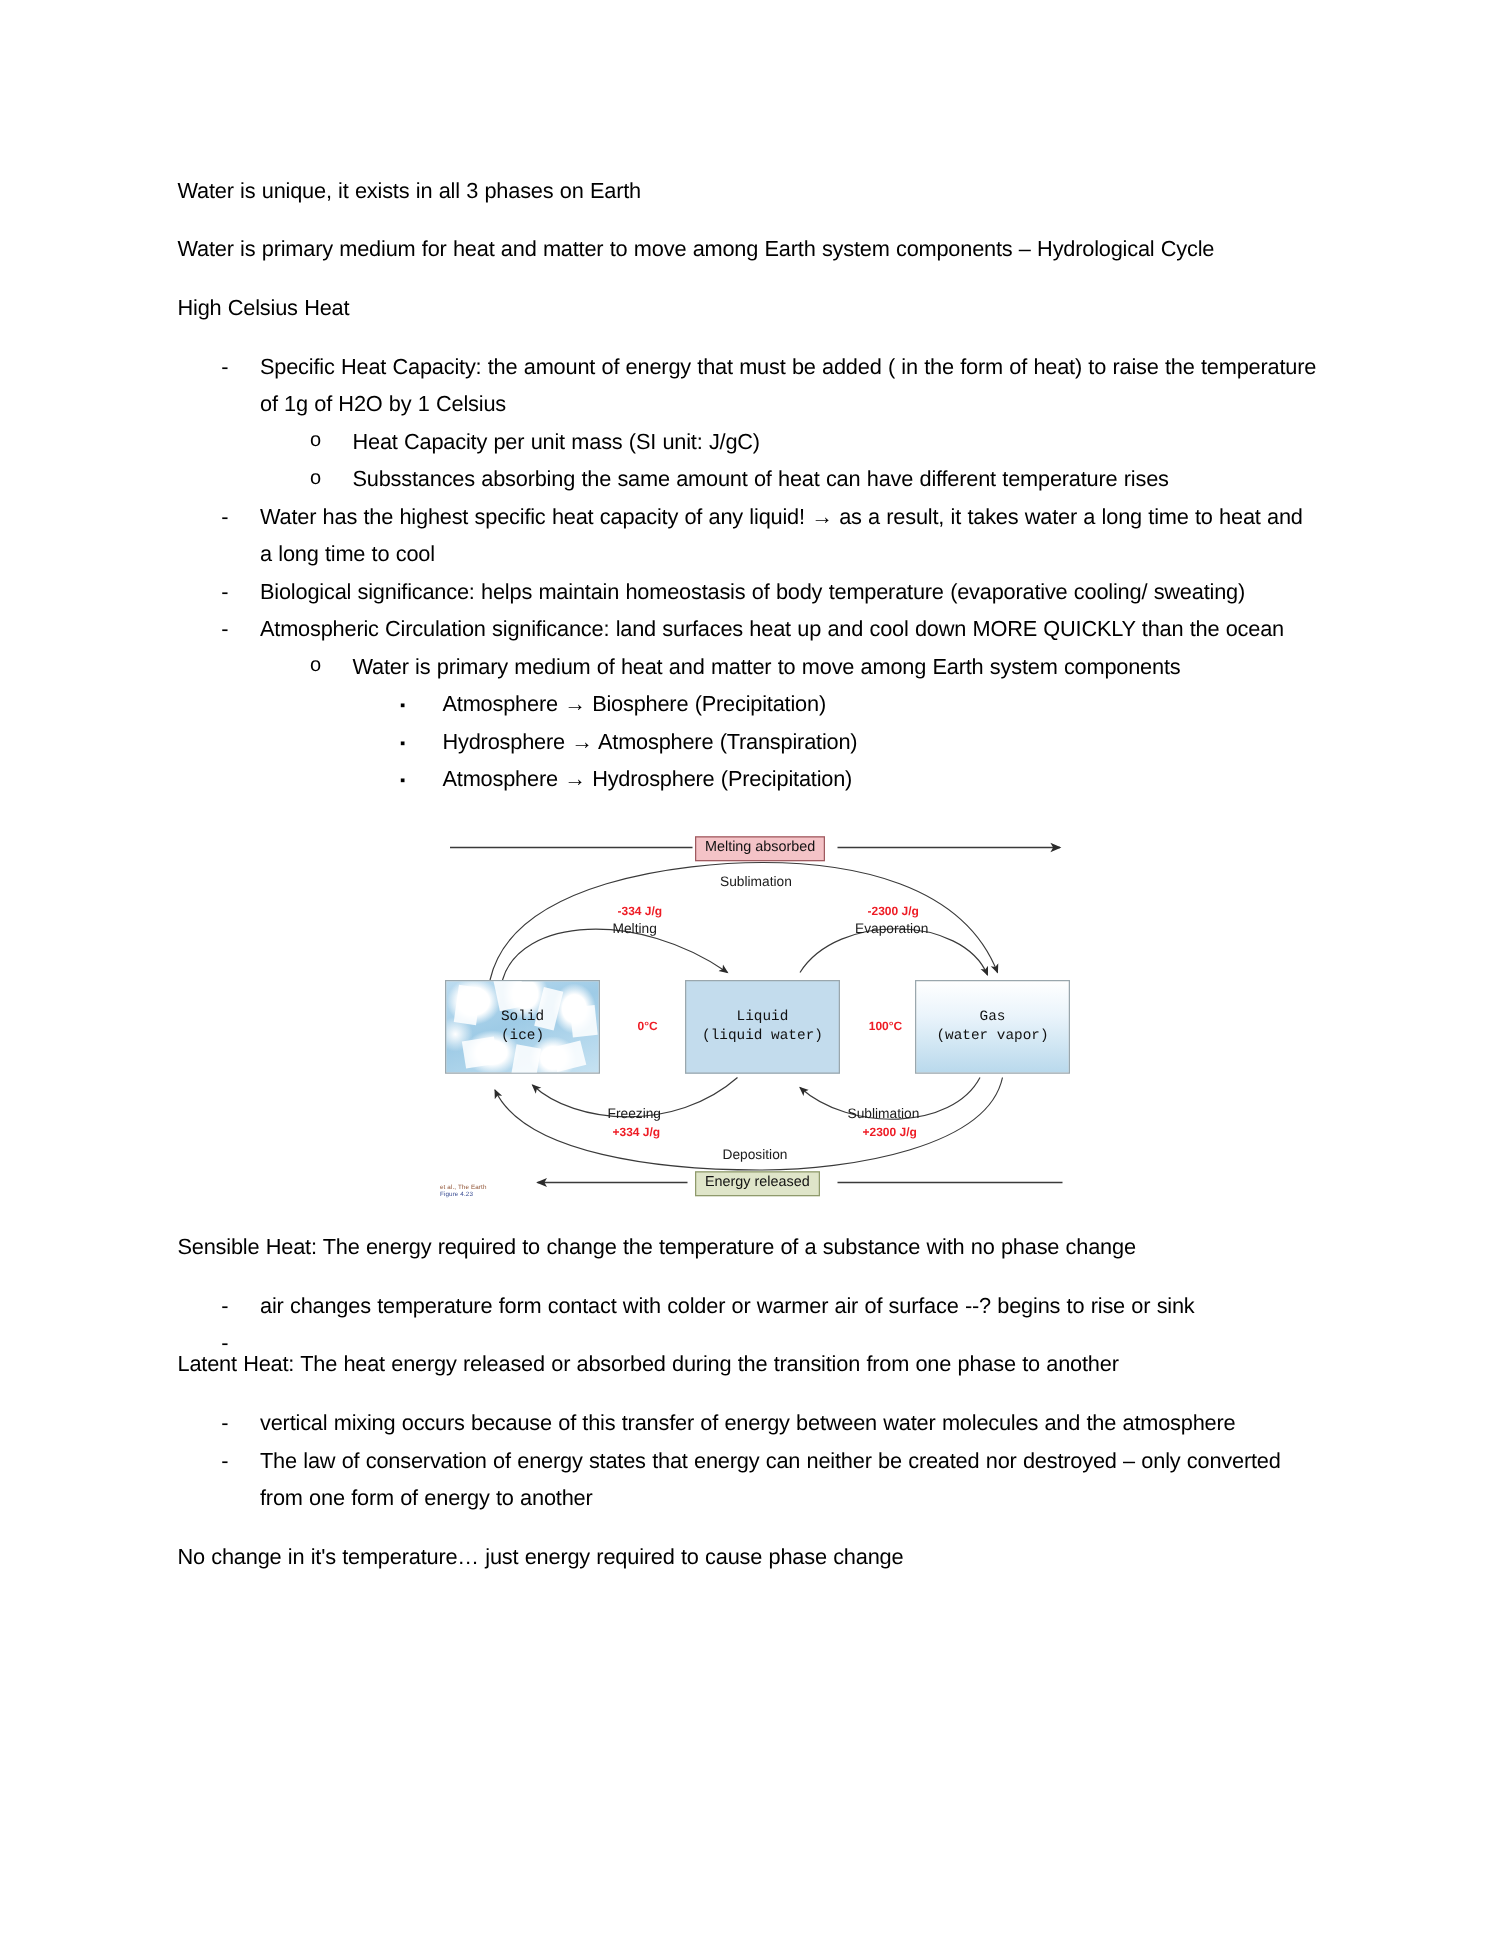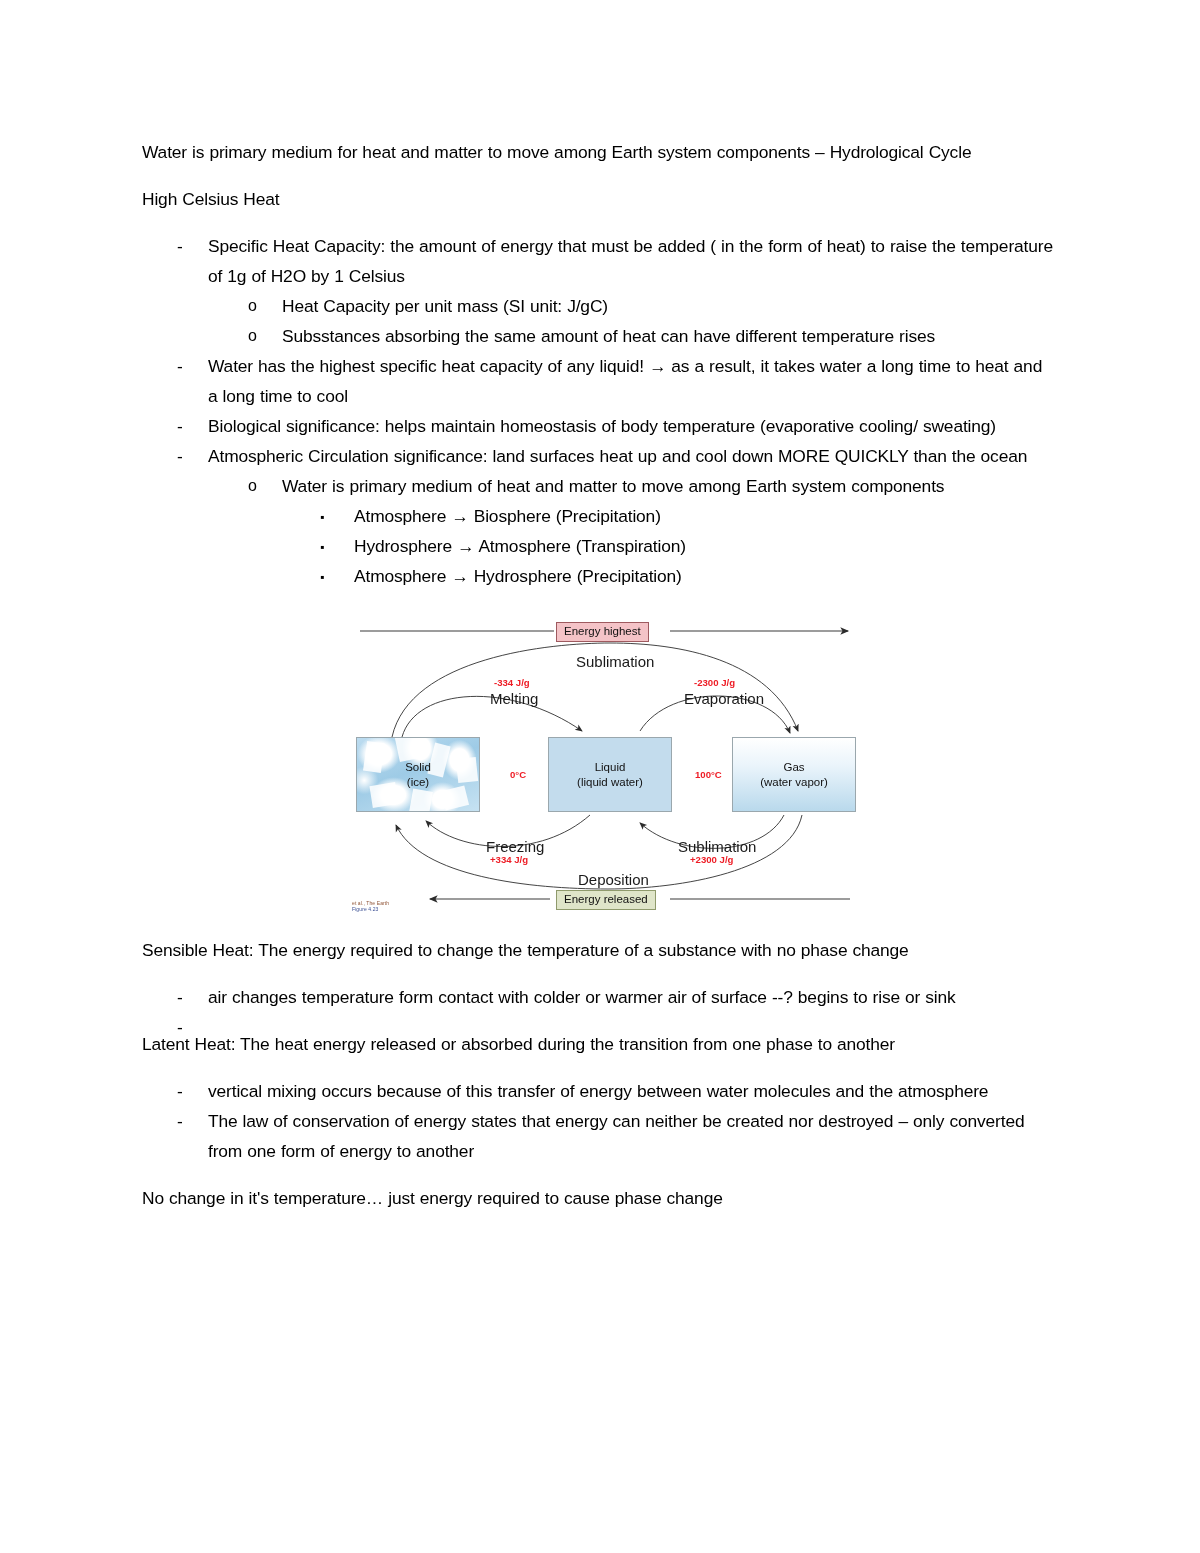--- a/index.html
+++ b/index.html
@@ -94,21 +94,21 @@
     position: relative;
     width: 520px;
     height: 312px;
     margin: 18px 0 14px 208px;
   }
   .figure svg { display: block; }
 
   .fig-label {
     position: absolute;
     font-family: "Liberation Sans", sans-serif;
-    font-size: 15px;
+    font-size: 11px;
     color: #1a1a1a;
     white-space: nowrap;
     letter-spacing: 0px;
   }
   .fig-red {
     position: absolute;
     font-family: "Liberation Sans", sans-serif;
     font-size: 9.6px;
     color: #ee1c25;
     white-space: nowrap;
@@ -140,21 +140,21 @@
     display: flex;
     flex-direction: column;
     align-items: center;
     justify-content: center;
     font-size: 11.5px;
     line-height: 14.5px;
     color: #111;
     text-align: center;
     overflow: hidden;
   }
-  .state-box .sb-inner { position: relative; z-index: 3; }
+  .state-box .sb-inner { position: relative; z-index: 3; font-family: Liberation Mono, monospace; }
 
   .box-solid {
     left: 6px; top: 128px;
     width: 124px; height: 75px;
     background:
       radial-gradient(ellipse 30px 26px at 18% 22%, #ffffff 0%, #ffffff 42%, rgba(255,255,255,0) 72%),
       radial-gradient(ellipse 26px 30px at 52% 14%, #ffffff 0%, #ffffff 38%, rgba(255,255,255,0) 70%),
       radial-gradient(ellipse 24px 28px at 84% 30%, #ffffff 0%, #ffffff 40%, rgba(255,255,255,0) 72%),
       radial-gradient(ellipse 30px 24px at 30% 78%, #ffffff 0%, #ffffff 40%, rgba(255,255,255,0) 74%),
       radial-gradient(ellipse 26px 24px at 70% 84%, #ffffff 0%, #ffffff 38%, rgba(255,255,255,0) 72%),
@@ -193,20 +193,21 @@
   }
   .credit .c1 { color: #8a4a2a; }
   .credit .c2 { color: #2a3f8a; }
 </style>
 </head>
 <body>
 
 <div class="page">
   <div class="content">
 
+    <p class="para">Water is unique, it exists in all 3 phases on Earth</p>
 
     <p class="para">Water is primary medium for heat and matter to move among Earth system components – Hydrological Cycle</p>
 
     <p class="para">High Celsius Heat</p>
 
     <div class="lvl1-list">
 
       <div class="lvl1">
         <span class="mk">-</span>
         <span>Specific Heat Capacity: the amount of energy that must be added ( in the form of heat) to raise the temperature of 1g of H2O by 1 Celsius</span>
@@ -286,21 +287,21 @@
 
         <path d="M 290,122 C 320,74 420,76 440,124" fill="none" stroke="#3a3a3a" stroke-width="0.95" marker-end="url(#ah)"></path>
 
         <path d="M 240,206 C 190,250 110,244 76,212" fill="none" stroke="#3a3a3a" stroke-width="0.95" marker-end="url(#ah)"></path>
 
         <path d="M 434,206 C 412,248 330,250 290,214" fill="none" stroke="#3a3a3a" stroke-width="0.95" marker-end="url(#ah)"></path>
 
         <path d="M 452,206 C 440,262 330,280 258,280 C 180,280 70,268 46,216" fill="none" stroke="#3a3a3a" stroke-width="0.95" marker-end="url(#ah)"></path>
       </svg>
 
-      <div class="energy-box energy-absorbed" style="left:206px; top:13px;">Energy highest</div>
+      <div class="energy-box energy-absorbed" style="left:206px; top:13px;">Melting absorbed</div>
       <div class="energy-box energy-released" style="left:206px; top:281px;">Energy released</div>
 
       <div class="state-box box-solid">
         <span class="ice-shard" style="left:8px;  top:4px;  width:18px; height:30px; transform:rotate(8deg);"></span>
         <span class="ice-shard" style="left:40px; top:-4px; width:22px; height:26px; transform:rotate(-12deg);"></span>
         <span class="ice-shard" style="left:74px; top:6px;  width:16px; height:32px; transform:rotate(14deg);"></span>
         <span class="ice-shard" style="left:100px;top:20px; width:20px; height:24px; transform:rotate(-6deg);"></span>
         <span class="ice-shard" style="left:14px; top:46px; width:26px; height:22px; transform:rotate(-9deg);"></span>
         <span class="ice-shard" style="left:54px; top:52px; width:20px; height:24px; transform:rotate(10deg);"></span>
         <span class="ice-shard" style="left:86px; top:50px; width:24px; height:20px; transform:rotate(-14deg);"></span>

